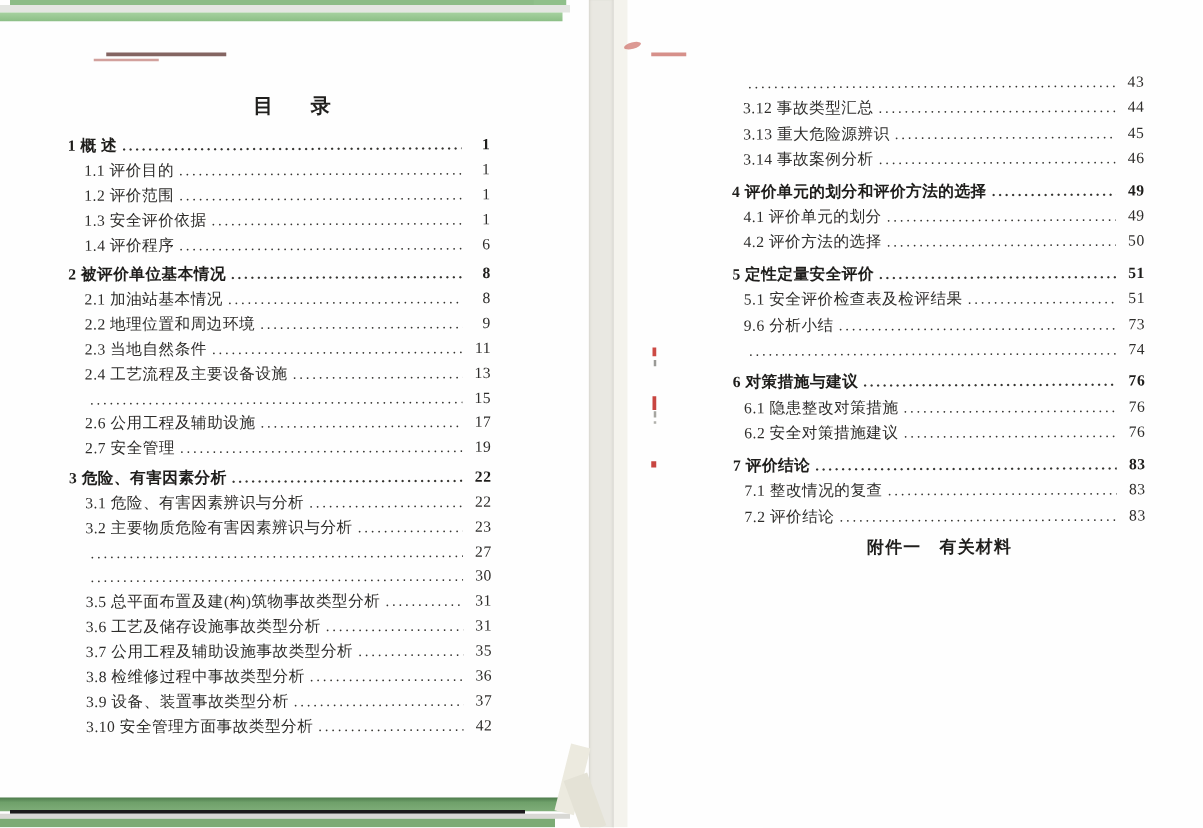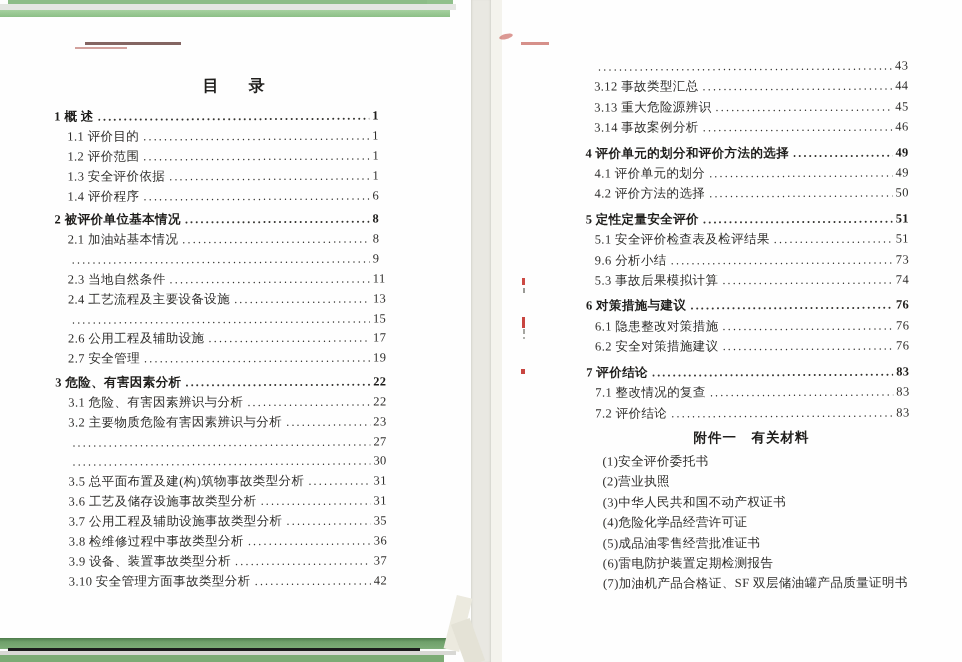--- a/index.html
+++ b/index.html
@@ -41,21 +41,21 @@
   .page-right{position:absolute;left:586px;top:56px;width:330px;transform:rotate(-0.2deg);}
   .toc-title{font-size:16px;font-weight:bold;letter-spacing:7px;line-height:16px;
              text-align:center;margin-left:28px;color:#201f1d;}
   .page-left .toc-list{margin-top:13px;}
   .row{display:flex;align-items:baseline;font-size:12.5px;line-height:19.9px;
        letter-spacing:0.4px;white-space:nowrap;}
   .page-right .row{line-height:20.4px;}
   .row .lab{flex:0 0 auto;}
   .row .dots{flex:1 1 auto;overflow:hidden;white-space:nowrap;margin:0 3px 0 4px;
              font-size:12px;letter-spacing:2.2px;color:#34332f;}
-  .row .pg{flex:0 0 auto;min-width:20px;}
+  .row .pg{flex:0 0 auto;min-width:20px;text-align:right;}
   .level1{font-weight:bold;color:#1e1d1b;margin-top:3.5px;}
   .page-right .level1{margin-top:5px;}
   .toc-list .level1:first-child{margin-top:0;}
   .page-left .level2{padding-left:13px;}
   .page-right .level2{padding-left:9px;}
   .appendix-title{font-size:13.5px;font-weight:bold;line-height:18px;text-align:center;
                   margin-top:6px;letter-spacing:1px;color:#201f1d;}
   .appendix-list{margin-top:4px;}
   .appendix-item{font-size:12.5px;line-height:20.4px;padding-left:16px;
                  letter-spacing:0.4px;white-space:nowrap;}
@@ -121,20 +121,21 @@
           <span class="lab">2 被评价单位基本情况</span>
           <span class="dots">....................................................................................................................................................................................</span>
           <span class="pg">8</span>
         </div>
         <div class="row level2">
           <span class="lab">2.1 加油站基本情况</span>
           <span class="dots">....................................................................................................................................................................................</span>
           <span class="pg">8</span>
         </div>
         <div class="row level2">
+          <span class="lab">2.2 地理位置和周边环境</span>
           <span class="dots">....................................................................................................................................................................................</span>
           <span class="pg">9</span>
         </div>
         <div class="row level2">
           <span class="lab">2.3 当地自然条件</span>
           <span class="dots">....................................................................................................................................................................................</span>
           <span class="pg">11</span>
         </div>
         <div class="row level2">
           <span class="lab">2.4 工艺流程及主要设备设施</span>
@@ -256,21 +257,20 @@
           <span class="lab">5.1 安全评价检查表及检评结果</span>
           <span class="dots">....................................................................................................................................................................................</span>
           <span class="pg">51</span>
         </div>
         <div class="row level2">
           <span class="lab">9.6 分析小结</span>
           <span class="dots">....................................................................................................................................................................................</span>
           <span class="pg">73</span>
         </div>
         <div class="row level2">
-          <span class="lab">5.3 事故后果模拟计算</span>
           <span class="dots">....................................................................................................................................................................................</span>
           <span class="pg">74</span>
         </div>
         <div class="row level1">
           <span class="lab">6 对策措施与建议</span>
           <span class="dots">....................................................................................................................................................................................</span>
           <span class="pg">76</span>
         </div>
         <div class="row level2">
           <span class="lab">6.1 隐患整改对策措施</span>
@@ -292,24 +292,15 @@
           <span class="dots">....................................................................................................................................................................................</span>
           <span class="pg">83</span>
         </div>
         <div class="row level2">
           <span class="lab">7.2 评价结论</span>
           <span class="dots">....................................................................................................................................................................................</span>
           <span class="pg">83</span>
         </div>
       </div>
     <div class="appendix-title">附件一　有关材料</div>
-    <div class="appendix-list">
-        <div class="appendix-item">(1)安全评价委托书</div>
-        <div class="appendix-item">(2)营业执照</div>
-        <div class="appendix-item">(3)中华人民共和国不动产权证书</div>
-        <div class="appendix-item">(4)危险化学品经营许可证</div>
-        <div class="appendix-item">(5)成品油零售经营批准证书</div>
-        <div class="appendix-item">(6)雷电防护装置定期检测报告</div>
-        <div class="appendix-item">(7)加油机产品合格证、SF 双层储油罐产品质量证明书</div>
-      </div>
   </div>
 
 </div>
 
 </body></html>

